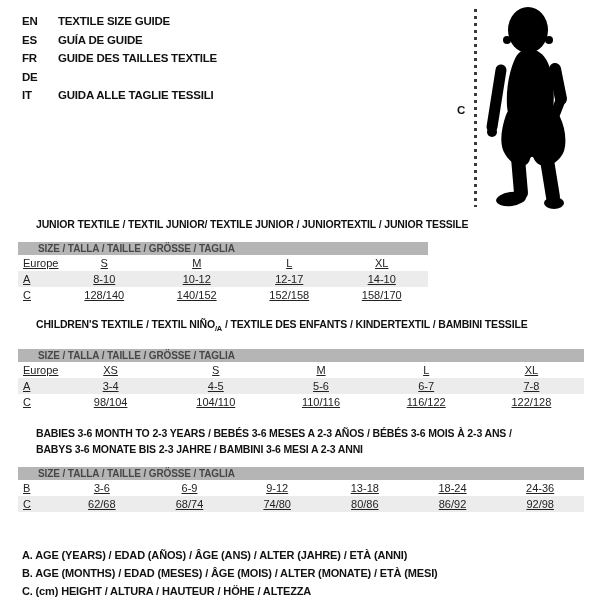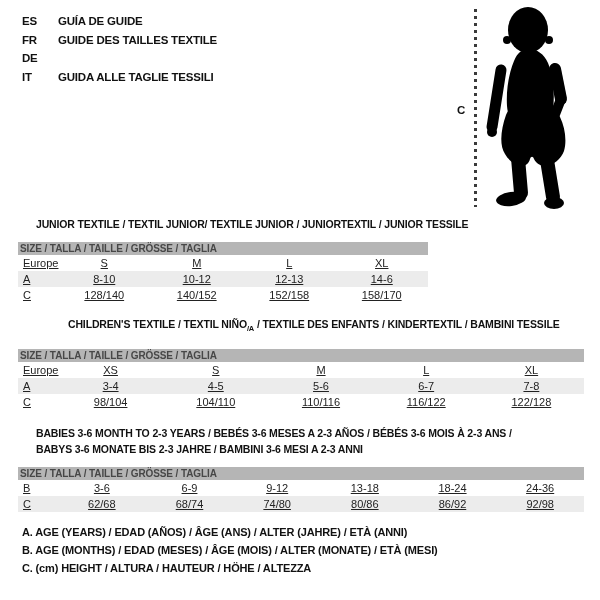--- a/index.html
+++ b/index.html
@@ -18,40 +18,44 @@
   .baby-svg{position:absolute;left:484px;top:3px;}
 
   
   .section-title{position:absolute;left:36px;font-size:10.5px;font-weight:bold;
     letter-spacing:-0.15px;white-space:nowrap;}
   .section-title .subbed{font-size:7.5px;vertical-align:sub;}
   .babies-title{white-space:normal;width:540px;line-height:15.5px;}
 
   .size-table{position:absolute;left:18px;}
   .size-bar{height:13px;line-height:13px;background:#b5b5b5;color:#474747;
-    font-size:10px;font-weight:bold;padding-left:2px;letter-spacing:-0.1px;}
+    font-size:10px;font-weight:bold;padding-left:20px;letter-spacing:-0.1px;}
   .trow{display:grid;height:16px;align-items:center;font-size:11px;color:#222;text-decoration:underline;}
   .trow.alt{background:#ececec;}
   .trow span{text-align:center;white-space:nowrap;}
   .trow span:first-child{text-align:left;padding-left:5px;}
   .t-junior .trow{grid-template-columns:40px repeat(4,1fr);}
   .t-children .trow{grid-template-columns:40px repeat(5,1fr);}
   .t-babies .trow{grid-template-columns:40px repeat(6,1fr);}
 
   
-  .legend{position:absolute;left:22px;top:523px;}
+  .legend{position:absolute;left:22px;top:546px;}
   .legend-line{height:18px;line-height:18px;font-size:11px;font-weight:bold;
     letter-spacing:-0.15px;white-space:nowrap;}
 </style>
 </head>
 <body>
 
 <div class="canvas">
 
   <div class="lang-header">
+    <div class="lang-row">
+      <span class="lang-code">EN</span>
+      <span class="lang-title">TEXTILE SIZE GUIDE</span>
+    </div>
     <div class="lang-row">
       <span class="lang-code">ES</span>
       <span class="lang-title">GUÍA DE GUIDE</span>
     </div>
     <div class="lang-row">
       <span class="lang-code">FR</span>
       <span class="lang-title">GUIDE DES TAILLES TEXTILE</span>
     </div>
     <div class="lang-row">
       <span class="lang-code">DE</span>
@@ -90,33 +94,33 @@
       <span>Europe</span>
       <span>S</span>
       <span>M</span>
       <span>L</span>
       <span>XL</span>
     </div>
     <div class="trow alt">
       <span>A</span>
       <span>8-10</span>
       <span>10-12</span>
-      <span>12-13</span>
-      <span>14-6</span>
+      <span>12-17</span>
+      <span>14-10</span>
     </div>
     <div class="trow">
       <span>C</span>
       <span>128/140</span>
       <span>140/152</span>
       <span>152/158</span>
       <span>158/170</span>
     </div>
   </div>
 
-  <div class="section-title" style="top:318px;margin-left:32px;">
+  <div class="section-title" style="top:318px;">
     <span>CHILDREN'S TEXTILE / TEXTIL NIÑO</span><span class="subbed">/A</span><span> / TEXTILE DES ENFANTS / KINDERTEXTIL / BAMBINI TESSILE</span>
   </div>
   <div class="size-table t-children" style="top:349px;width:566px;">
     <div class="size-bar">SIZE / TALLA / TAILLE / GRÖSSE / TAGLIA</div>
     <div class="trow">
       <span>Europe</span>
       <span>XS</span>
       <span>S</span>
       <span>M</span>
       <span>L</span>

